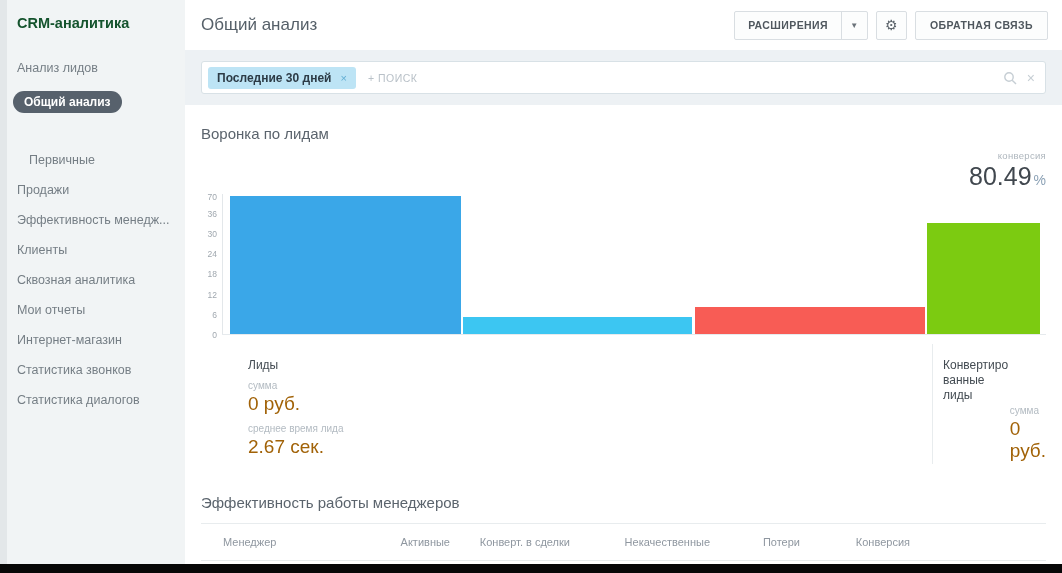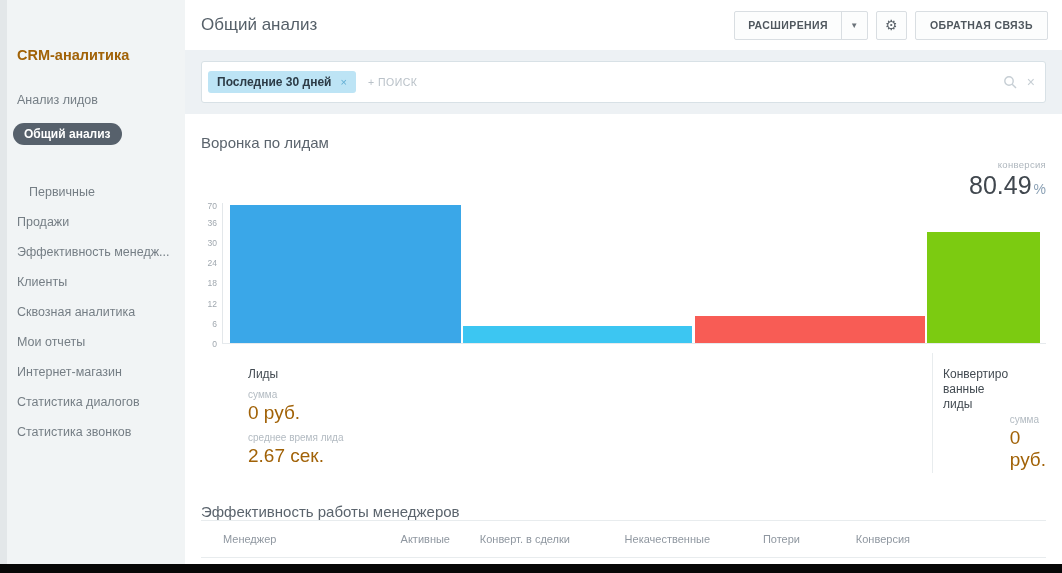--- a/index.html
+++ b/index.html
@@ -3,42 +3,42 @@
 <meta charset="utf-8">
 <style>
   * { margin:0; padding:0; box-sizing:border-box; }
   html,body { background:#fff; }
   body { font-family:"Liberation Sans","DejaVu Sans",sans-serif; }
   .screen { position:relative; width:1062px; height:573px; overflow:hidden; background:#fff; }
 
   
   .sidebar { position:absolute; left:0; top:0; width:185px; height:564px; background:#f1f4f5; }
   .sidebar-edge { position:absolute; left:0; top:0; width:7px; height:100%; background:#e3e7e9; }
-  .sidebar-title { padding:15px 0 0 17px; font-size:14.5px; font-weight:bold; color:#a16207;margin-top:32px; }
+  .sidebar-title { padding:15px 0 0 17px; font-size:14.5px; font-weight:bold; color:#14532d; }
   .side-nav { margin-top:22px; }
   .side-item { padding:8px 8px 8px 17px; font-size:12.5px; color:#757e85; cursor:pointer; white-space:nowrap; }
   .side-item.sub { padding-left:29px;margin-top:24px; }
   .side-item.active-wrap { padding-left:13px; }
   .side-pill { display:inline-block; background:#57616c; color:#fff; font-weight:bold; font-size:12px; padding:4px 11px; border-radius:12px; }
 
   
   .main { position:absolute; left:185px; top:0; width:877px; height:564px; background:#fff; }
   .topbar { display:flex; align-items:center; justify-content:space-between; height:50px; padding:0 14px 0 16px; background:#fff; }
   .topbar-title { font-size:17px; color:#566069; }
   .topbar-actions { display:flex; align-items:center; gap:8px; }
   .btn { display:flex; align-items:center; height:29px; background:#fcfdfd; border:1px solid #d9dee2; border-radius:2px; font-size:10.5px; font-weight:bold; color:#4f575e; letter-spacing:.4px; cursor:pointer; }
   .btn-ext-label { padding:0 13px; }
   .btn-ext-sep { width:1px; height:100%; background:#d9dee2; }
   .btn-ext-caret { width:25px; text-align:center; font-size:8px; color:#6b737a; }
   .btn-gear { width:31px; justify-content:center; font-size:14px; color:#5c646b; }
   .btn-feedback { padding:0 14px; }
 
   
   .filterband { background:#edf1f4; padding:11px 16px; }
-  .filterbox { display:flex; align-items:center; height:42px; background:#fff; border:1px solid #d8e1e6; border-radius:3px; padding:0 10px 0 6px; }
+  .filterbox { display:flex; align-items:center; height:33px; background:#fff; border:1px solid #d8e1e6; border-radius:3px; padding:0 10px 0 6px; }
   .filter-tag { display:flex; align-items:center; background:#bde4f5; border-radius:3px; padding:4px 9px; font-size:12px; font-weight:bold; color:#2c3b46; cursor:pointer; }
   .filter-tag-x { margin-left:9px; color:#62aed3; font-size:11px; font-weight:normal; cursor:pointer; }
   .filter-placeholder { margin-left:12px; font-size:10.5px; color:#b9c1c8; letter-spacing:.5px; text-transform:uppercase; flex:1; cursor:text; }
   .filter-icons { display:flex; align-items:center; gap:10px; color:#c6ced4; }
   .filter-x { font-size:14px; color:#c6ced4; cursor:pointer; }
 
   
   .section-title { margin:20px 16px 0 16px; font-size:15px; color:#5b646d; }
   .chart-card { position:relative; margin:0 16px; }
   .plot { position:relative; height:200px; margin-top:2px; }
@@ -55,21 +55,21 @@
   .info-row { position:relative; height:124px; border-top:0; }
   .info-left { padding:14px 0 0 47px; }
   .info-title { font-size:12px; font-weight:normal; color:#434b52; }
   .info-small { font-size:10px; color:#b3bbc2; margin-top:8px; }
   .info-value { font-size:19px; color:#a16207; margin-top:2px; }
   .info-right { position:absolute; left:731px; top:0; bottom:4px; width:114px; border-left:1px solid #e8ecee; padding:14px 0 0 10px; display:flex; flex-direction:row; }
   .info-right .info-title { line-height:1.25; overflow-wrap:anywhere; }
   .info-right-bottom { margin-top:auto; padding-bottom:2px; }
 
   
-  .tbl-title { margin:26px 16px 0 16px; font-size:15px; color:#5b646d; border-bottom:1px solid #e8ecee; }
+  .tbl-title { margin:26px 16px 0 16px; font-size:15px; color:#5b646d; padding-bottom:12px; border-bottom:1px solid #e8ecee; }
   .tbl-head { display:grid; grid-template-columns:1fr 120px 120px 140px 90px 110px; padding:12px 136px 12px 22px; margin:0 16px; border-bottom:1px solid #e8ecee; }
   .th { font-size:11px; color:#8f97a0; text-align:right; white-space:nowrap; }
   .th:first-child { text-align:left; }
 
   .bottom-bar { position:absolute; left:0; bottom:0; width:100%; height:9px; background:#070707; }
 </style>
 </head>
 <body>
 
 <div class="screen">
@@ -80,22 +80,22 @@
     <div class="side-nav" id="side-nav">
         <div class="side-item">Анализ лидов</div>
         <div class="side-item active-wrap"><span class="side-pill">Общий анализ</span></div>
         <div class="side-item sub">Первичные</div>
         <div class="side-item">Продажи</div>
         <div class="side-item">Эффективность менедж...</div>
         <div class="side-item">Клиенты</div>
         <div class="side-item">Сквозная аналитика</div>
         <div class="side-item">Мои отчеты</div>
         <div class="side-item">Интернет-магазин</div>
+        <div class="side-item">Статистика звонков</div>
         <div class="side-item">Статистика диалогов</div>
-        <div class="side-item">Статистика звонков</div>
       </div>
   </div>
 
   <div class="main">
 
     <div class="topbar">
       <div class="topbar-title">Общий анализ</div>
       <div class="topbar-actions">
         <div class="btn">
           <span class="btn-ext-label">РАСШИРЕНИЯ</span>

